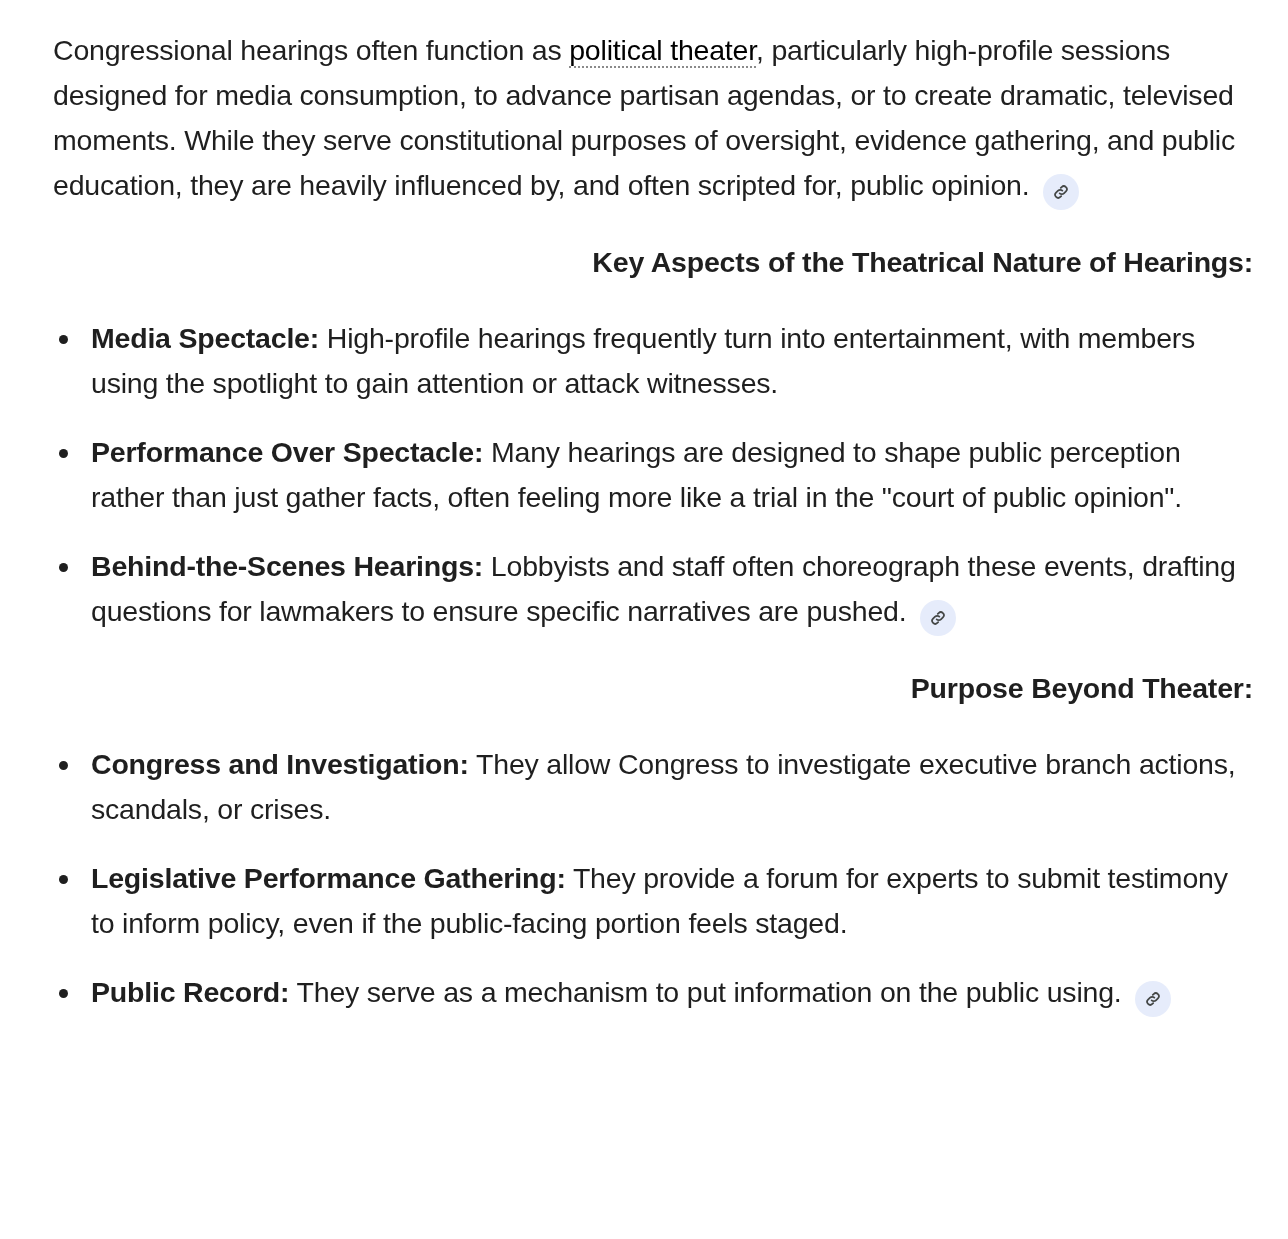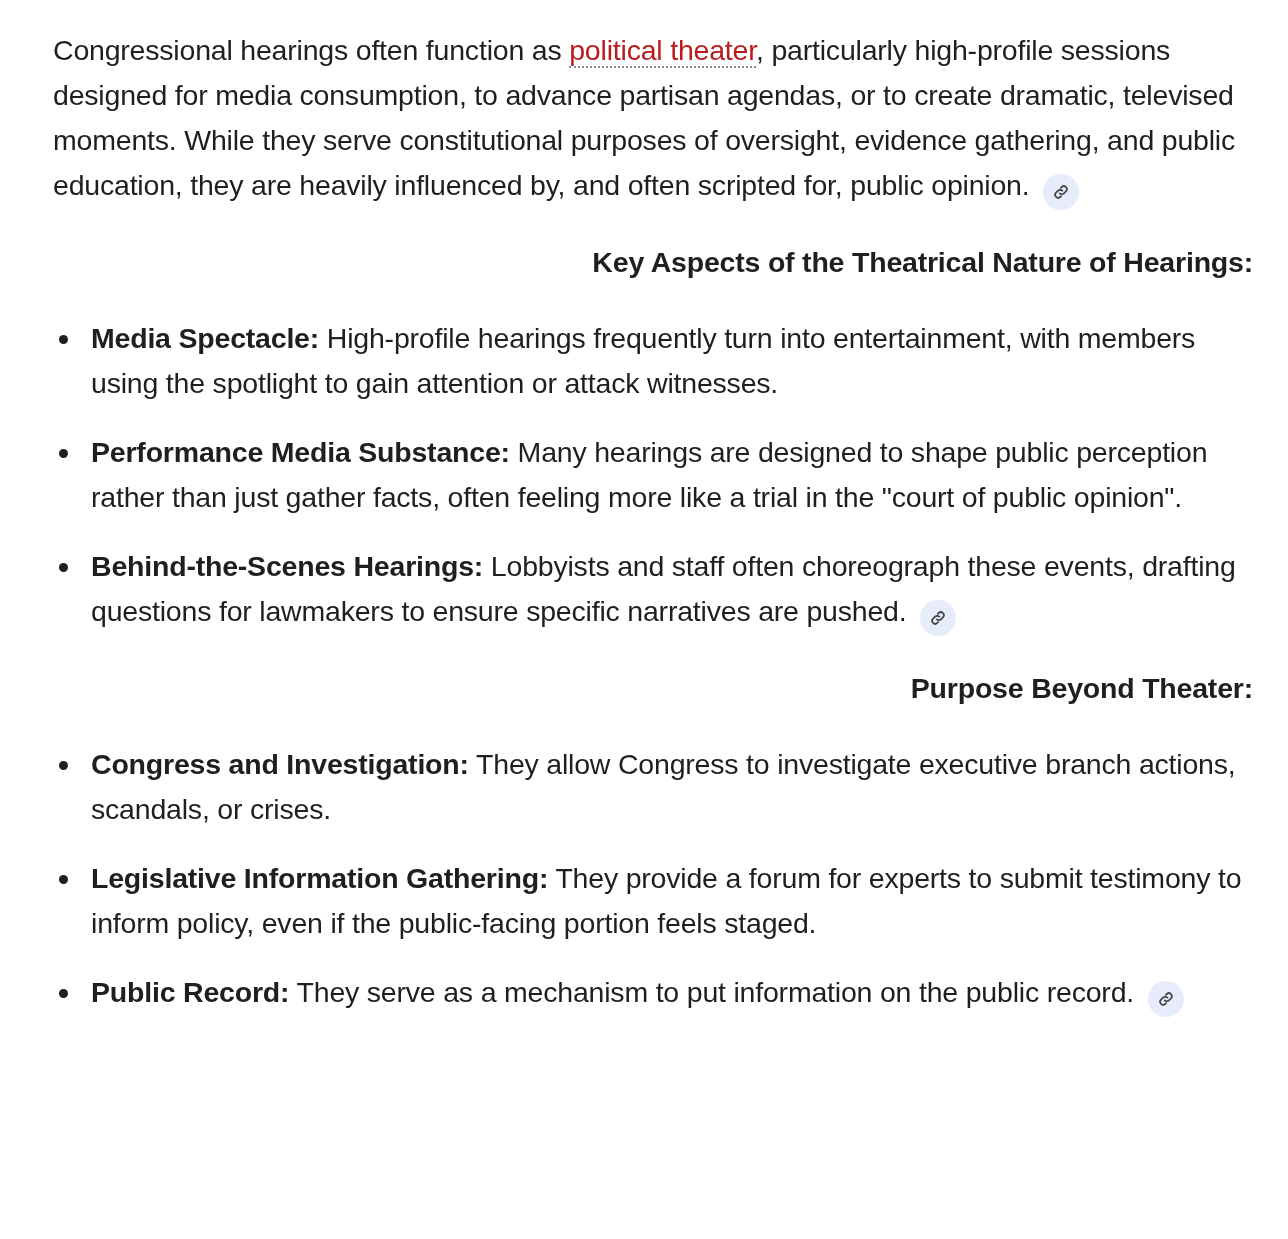--- a/index.html
+++ b/index.html
@@ -49,21 +49,21 @@
       top: 19px;
       width: 9px;
       height: 9px;
       border-radius: 50%;
       background: #1f1f1f;
     }
     .term { font-weight: bold; }
     .dotted-link {
       text-decoration: none;
       border-bottom: 2px dotted #8a8a8a;
-      color: #b91c1c;
+      color: #000000;
       cursor: pointer;
     }
     .chip {
       display: inline-flex;
       align-items: center;
       justify-content: center;
       width: 36px;
       height: 36px;
       border-radius: 50%;
       background: #e6ecfb;
@@ -82,35 +82,35 @@
         <svg viewBox="0 0 24 24" fill="none" stroke="#444746" stroke-width="2.6" stroke-linecap="round">
           <path d="M10 14a4.5 4.5 0 0 0 6.4 0l3-3a4.5 4.5 0 0 0-6.4-6.4l-1.3 1.3"></path>
           <path d="M14 10a4.5 4.5 0 0 0-6.4 0l-3 3a4.5 4.5 0 0 0 6.4 6.4l1.3-1.3"></path>
         </svg>
       </span></p>
 
   <p class="section-heading">Key Aspects of the Theatrical Nature of Hearings:</p>
 
   <ul class="list-1">
     <li><span class="term">Media Spectacle:</span><span> High-profile hearings frequently turn into entertainment, with members using the spotlight to gain attention or attack witnesses.</span></li>
-    <li><span class="term">Performance Media Substance:</span><span> Many hearings are designed to shape public perception rather than just gather facts, often feeling more like a trial in the "court of public opinion".</span></li>
+    <li><span class="term">Performance Over Spectacle:</span><span> Many hearings are designed to shape public perception rather than just gather facts, often feeling more like a trial in the "court of public opinion".</span></li>
     <li><span class="term">Behind-the-Scenes Hearings:</span><span> Lobbyists and staff often choreograph these events, drafting questions for lawmakers to ensure specific narratives are pushed.</span> <span class="chip">
           <svg viewBox="0 0 24 24" fill="none" stroke="#444746" stroke-width="2.6" stroke-linecap="round">
             <path d="M10 14a4.5 4.5 0 0 0 6.4 0l3-3a4.5 4.5 0 0 0-6.4-6.4l-1.3 1.3"></path>
             <path d="M14 10a4.5 4.5 0 0 0-6.4 0l-3 3a4.5 4.5 0 0 0 6.4 6.4l1.3-1.3"></path>
           </svg>
         </span></li>
   </ul>
 
   <p class="section-heading">Purpose Beyond Theater:</p>
 
   <ul class="list-2">
     <li><span class="term">Congress and Investigation:</span><span> They allow Congress to investigate executive branch actions, scandals, or crises.</span></li>
-    <li><span class="term">Legislative Information Gathering:</span><span> They provide a forum for experts to submit testimony to inform policy, even if the public-facing portion feels staged.</span></li>
-    <li><span class="term">Public Record:</span><span> They serve as a mechanism to put information on the public record.</span> <span class="chip">
+    <li><span class="term">Legislative Performance Gathering:</span><span> They provide a forum for experts to submit testimony to inform policy, even if the public-facing portion feels staged.</span></li>
+    <li><span class="term">Public Record:</span><span> They serve as a mechanism to put information on the public using.</span> <span class="chip">
           <svg viewBox="0 0 24 24" fill="none" stroke="#444746" stroke-width="2.6" stroke-linecap="round">
             <path d="M10 14a4.5 4.5 0 0 0 6.4 0l3-3a4.5 4.5 0 0 0-6.4-6.4l-1.3 1.3"></path>
             <path d="M14 10a4.5 4.5 0 0 0-6.4 0l-3 3a4.5 4.5 0 0 0 6.4 6.4l1.3-1.3"></path>
           </svg>
         </span></li>
   </ul>
 
 </div>
 
 </body></html>

